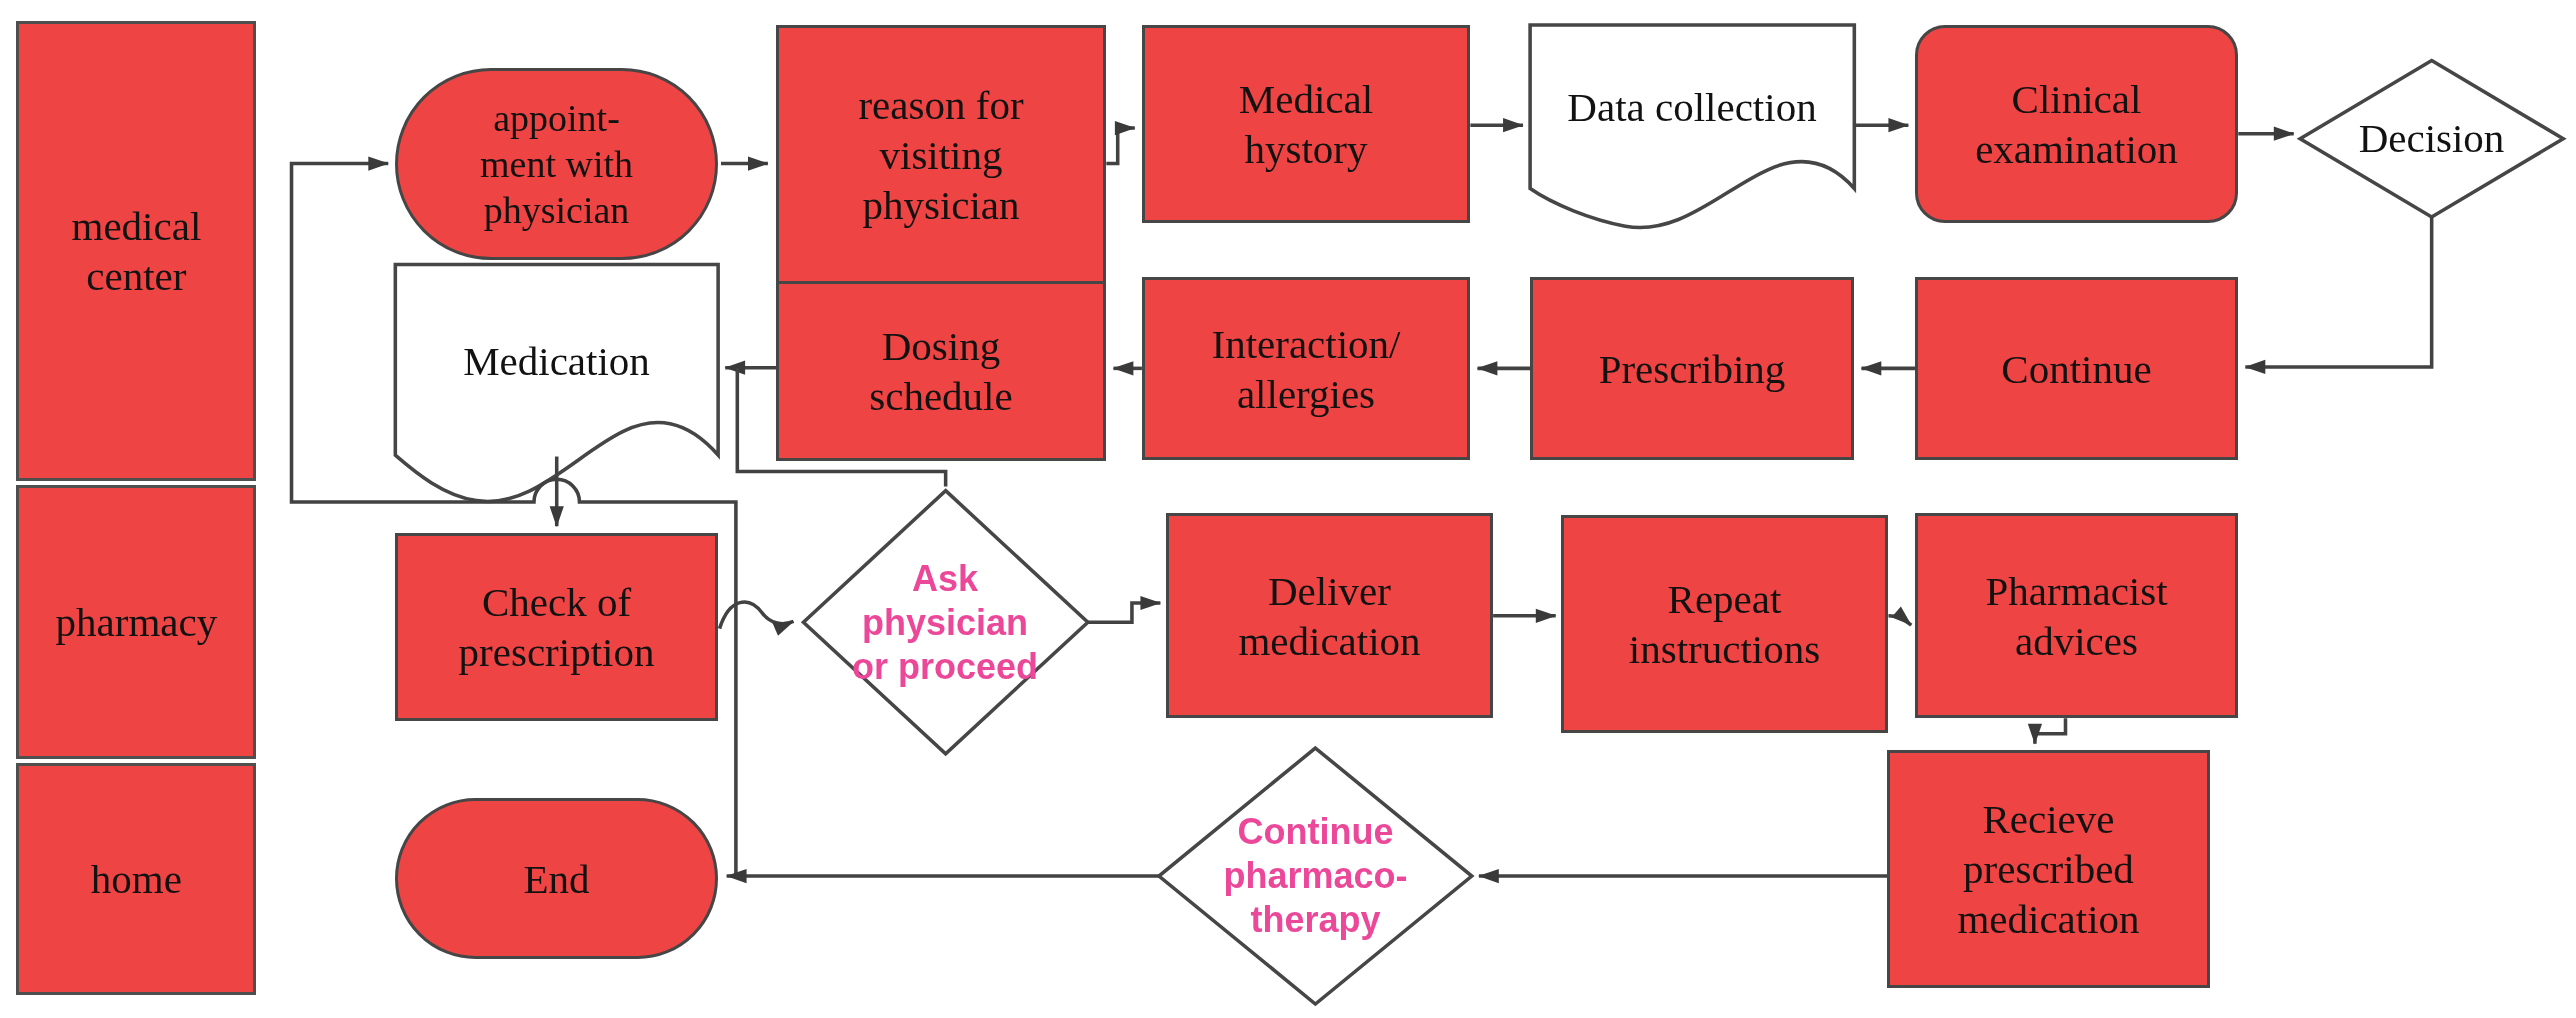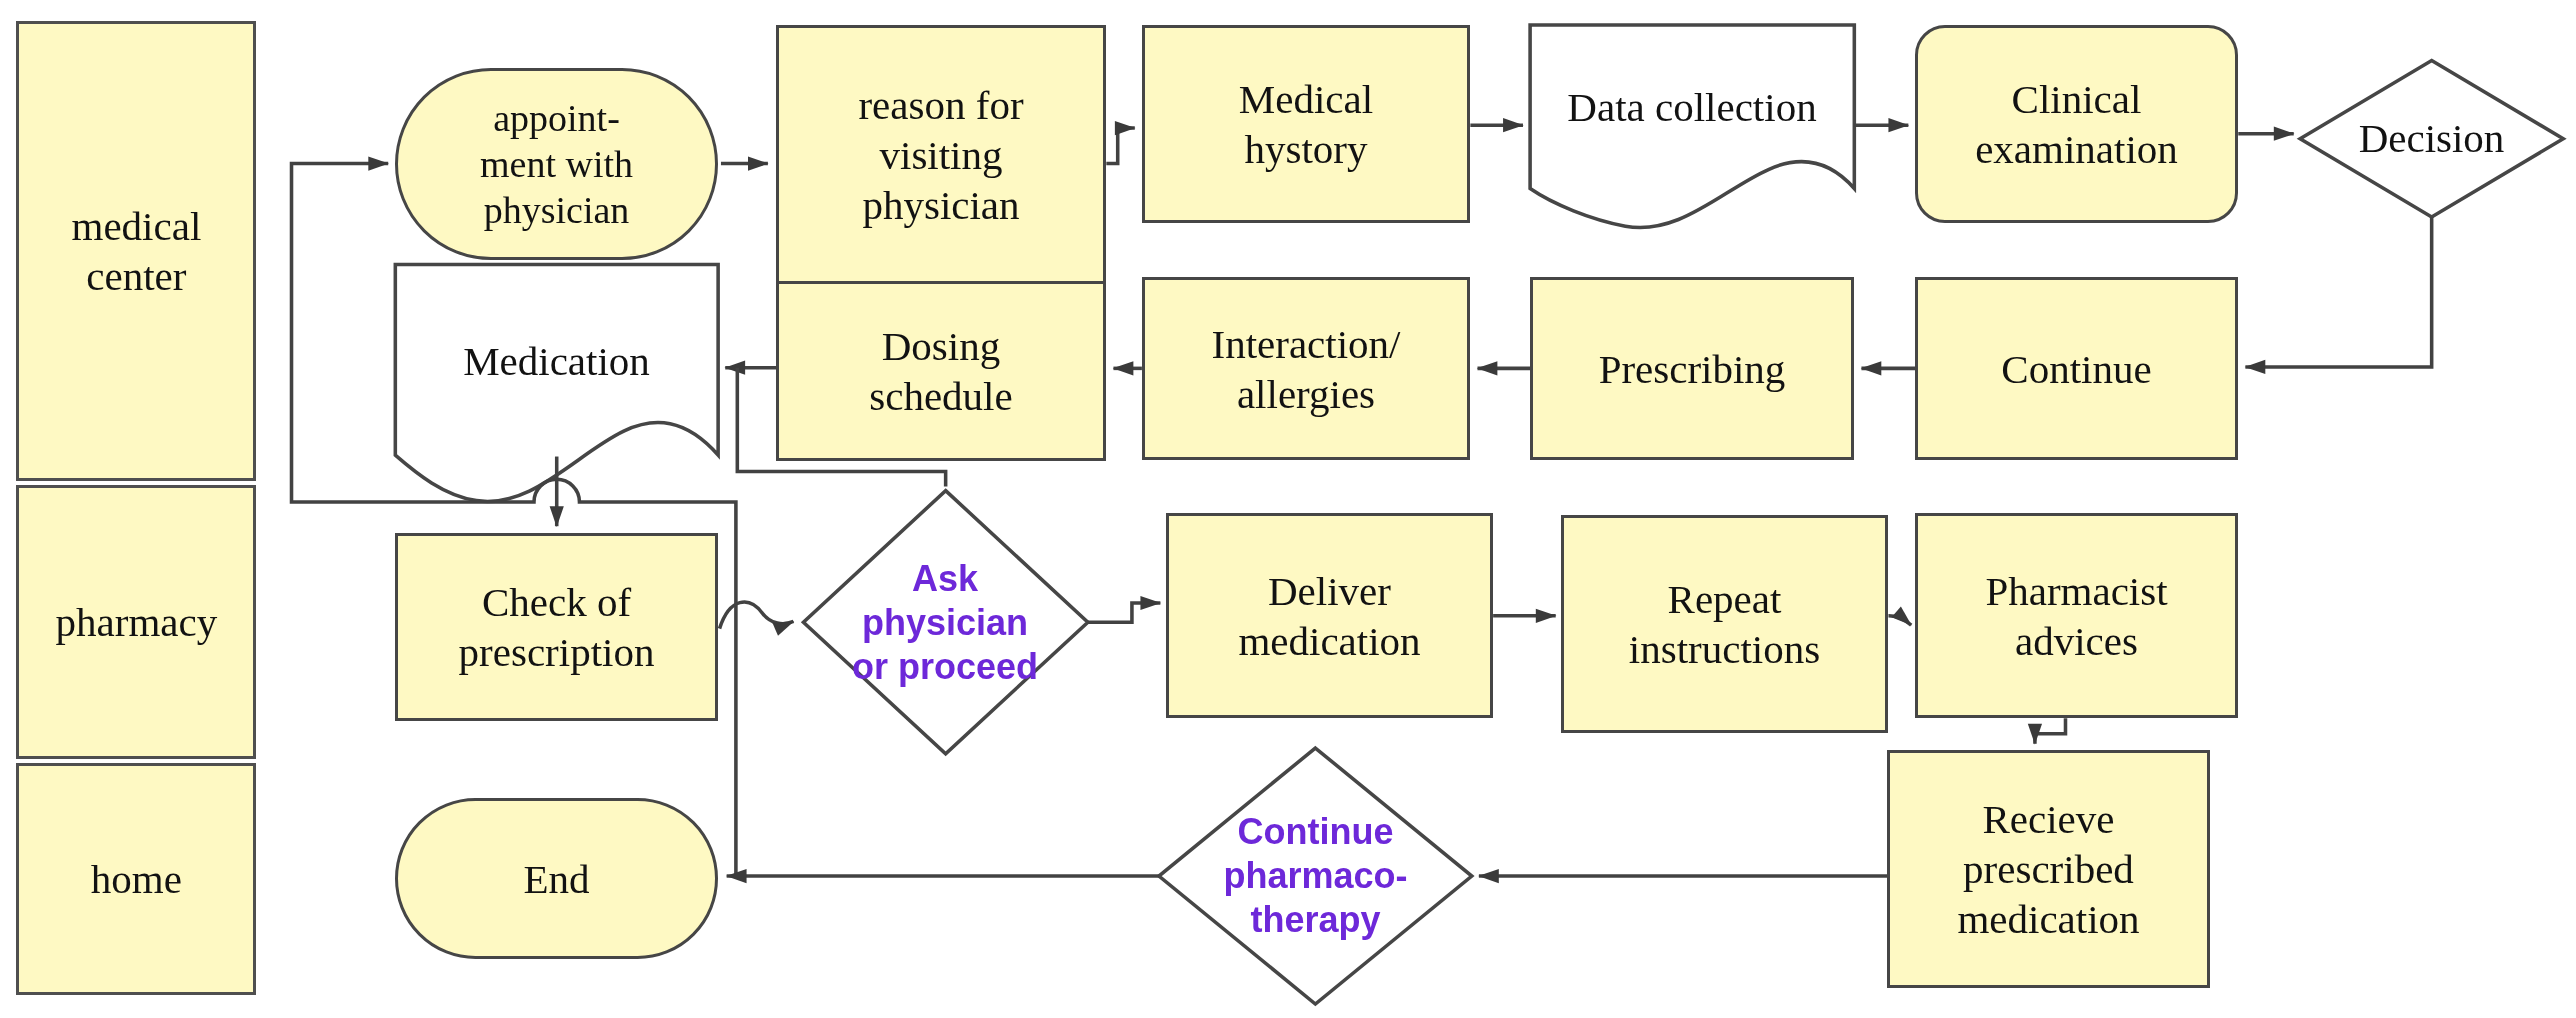--- a/index.html
+++ b/index.html
@@ -9,39 +9,39 @@
     height:1019px;
     background:#ffffff;
     overflow:hidden;
     font-family:"Liberation Serif", serif;
   }
   .canvas > svg{position:absolute;left:0;top:0;z-index:2;}
   .node{
     position:absolute;
     box-sizing:border-box;
     border:3.6px solid #464646;
-    background:#fef9c3;
+    background:#ef4444;
     display:flex;
     align-items:center;
     justify-content:center;
     text-align:center;
     z-index:1;
   }
   .lane{border-color:#4f4f4f;}
   .stadium{border-radius:100px;}
   .stadium-sm{border-radius:82px;}
   .rounded{border-radius:30px;}
   .lbl{
     font:41px/50px "Liberation Serif", serif;
     color:#121212;
     white-space:pre-line;
   }
   .sans{
     font:bold 36px/44px "Liberation Sans", sans-serif;
-    color:#6d28d9;
+    color:#ec4899;
   }
   .float-lbl{
     position:absolute;
     display:flex;
     align-items:center;
     justify-content:center;
     text-align:center;
     z-index:3;
     pointer-events:none;
   }

